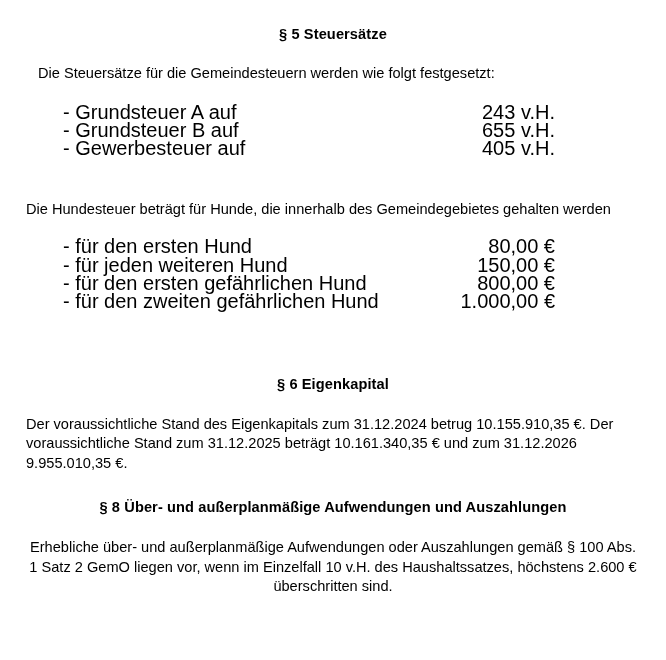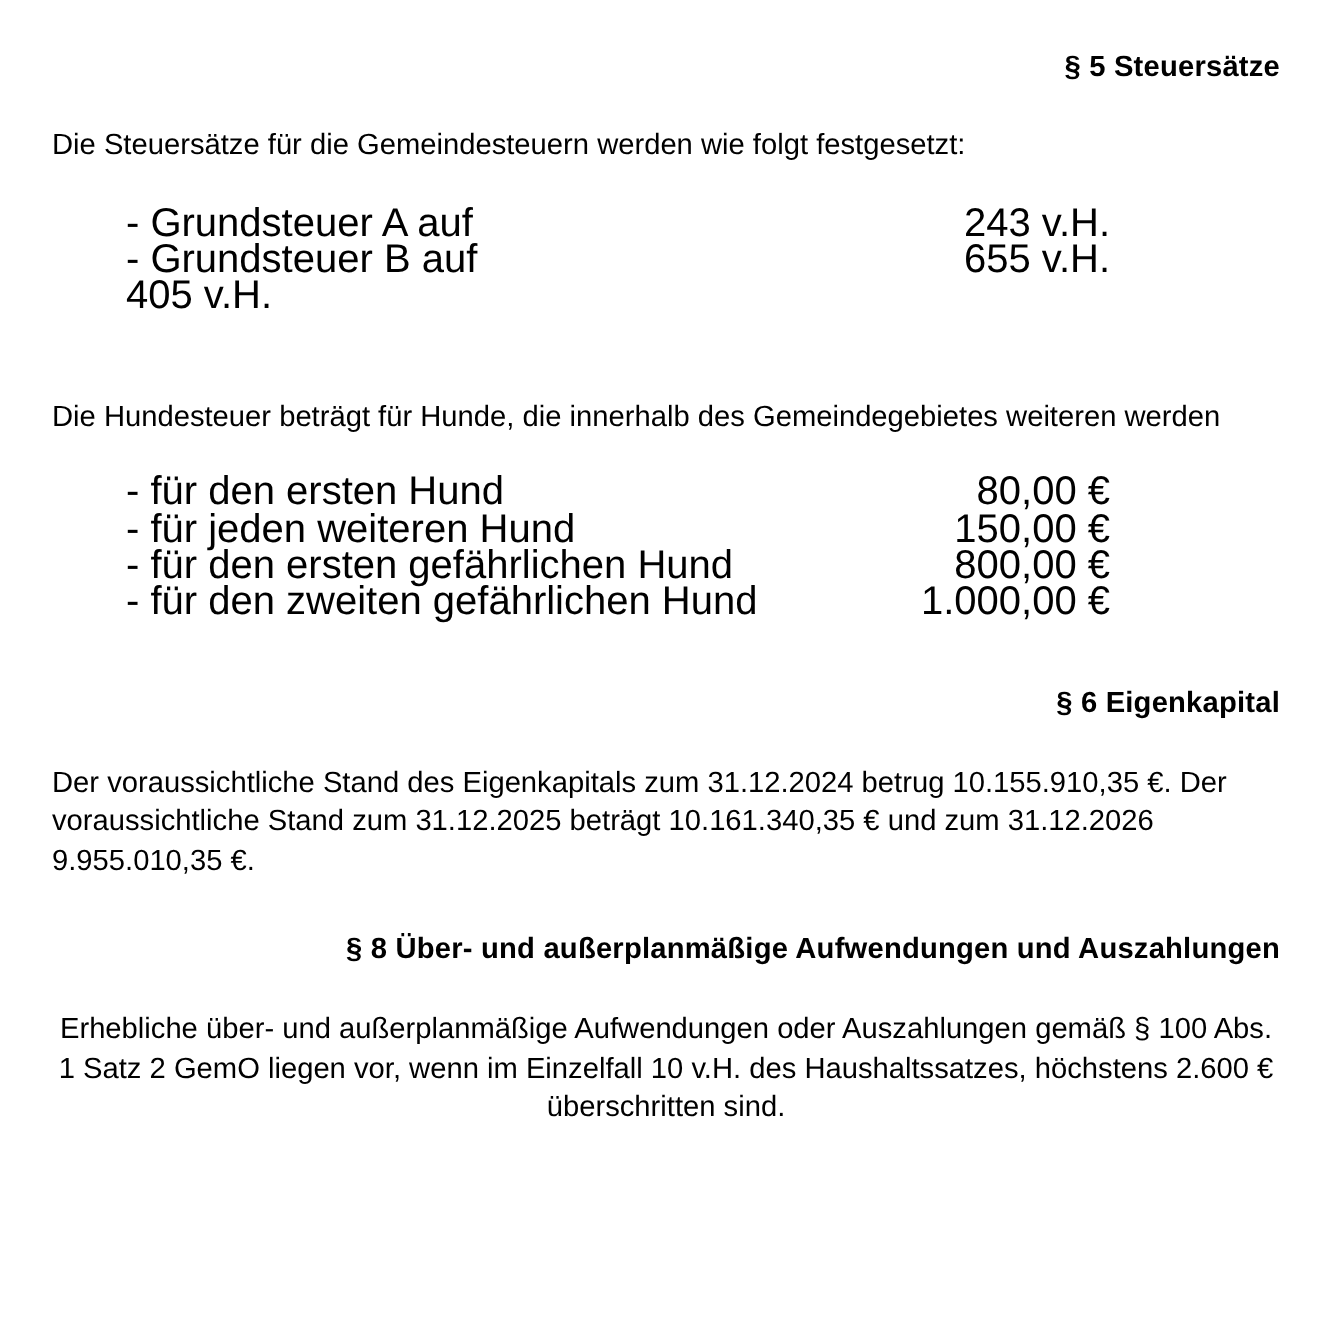--- a/index.html
+++ b/index.html
@@ -22,21 +22,21 @@
     position: relative;
     width: 666px;
     height: 660px;
     box-sizing: border-box;
     padding: 0 26px;
   }
 
   
   .section-heading {
     font-weight: bold;
-    text-align: right;
+    text-align: center;
     font-size: 14.6px;
     line-height: 18px;
     letter-spacing: 0.1px;
     white-space: nowrap;
   }
 
   
   .para {
     font-size: 14.6px;
     line-height: 19.5px;
@@ -66,25 +66,25 @@
     flex: 0 1 auto;
     text-align: left;
   }
   .value-list .vl-value {
     flex: 0 0 auto;
     text-align: right;
   }
 
   
   .sp-h5   { padding-top: 25px; }
-  .sp-a    { margin-top: 21px; }
+  .sp-a    { margin-top: 21px; margin-left: 12px; }
   .sp-list { margin-top: 19px; }
   .sp-b    { margin-top: 42px; }
   .sp-c    { margin-top: 18px; }
-  .sp-h6   { margin-top: 32px; }
+  .sp-h6   { margin-top: 64px; }
   .sp-d    { margin-top: 22px; }
   .sp-h7   { margin-top: 25px; }
   .sp-e    { margin-top: 22px; text-align: center; }
 </style>
 </head>
 <body>
 
 <div class="page">
 
   <div class="section-heading sp-h5">§ 5 Steuersätze</div>
@@ -94,25 +94,26 @@
   <ul class="value-list sp-list">
     <li>
       <span class="vl-label">- Grundsteuer A auf</span>
       <span class="vl-value">243 v.H.</span>
     </li>
     <li>
       <span class="vl-label">- Grundsteuer B auf</span>
       <span class="vl-value">655 v.H.</span>
     </li>
     <li>
+      <span class="vl-label">- Gewerbesteuer auf</span>
       <span class="vl-value">405 v.H.</span>
     </li>
   </ul>
 
-  <p class="para sp-b">Die Hundesteuer beträgt für Hunde, die innerhalb des Gemeindegebietes weiteren werden</p>
+  <p class="para sp-b">Die Hundesteuer beträgt für Hunde, die innerhalb des Gemeindegebietes gehalten werden</p>
 
   <ul class="value-list sp-c">
     <li>
       <span class="vl-label">- für den ersten Hund</span>
       <span class="vl-value">80,00 €</span>
     </li>
     <li>
       <span class="vl-label">- für jeden weiteren Hund</span>
       <span class="vl-value">150,00 €</span>
     </li>

